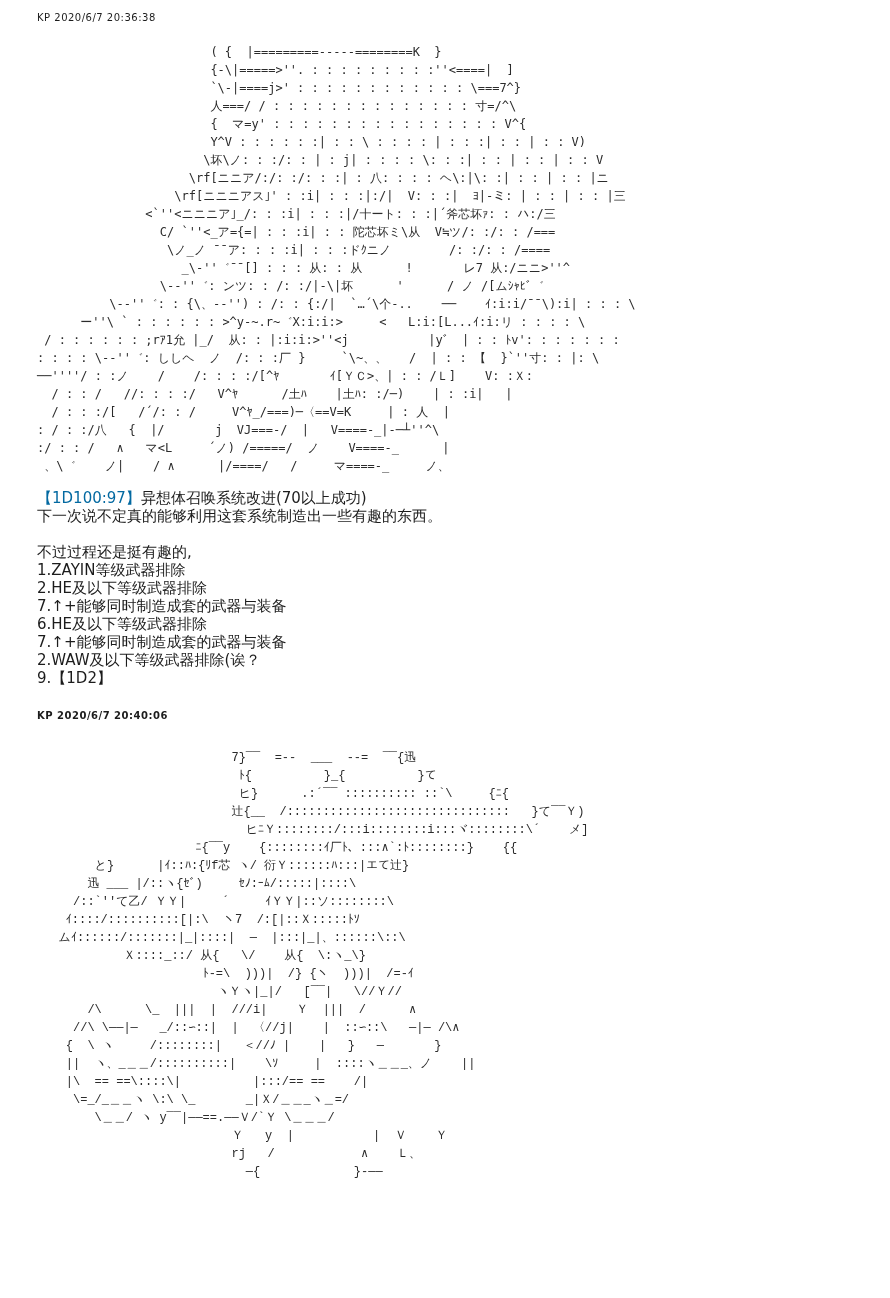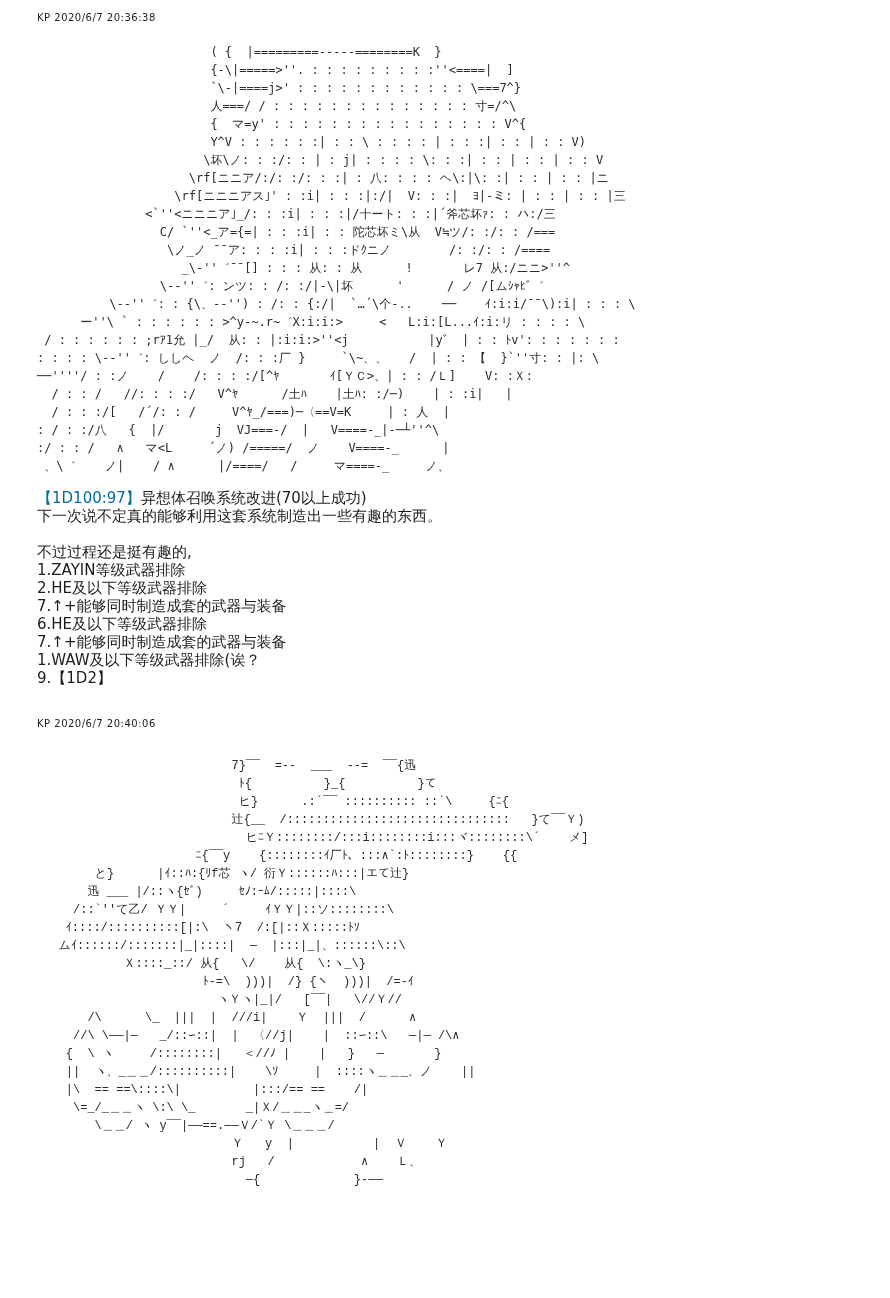--- a/index.html
+++ b/index.html
@@ -17,21 +17,21 @@
     margin: 0; padding: 0;
     font-family: "DejaVu Sans Mono", "Liberation Mono", monospace;
     font-size: 12px; line-height: 18px; color: #2b2b2b;
     white-space: pre;
   }
   .aa1 { margin-top: 16px; }
   .aa2 { margin-top: 24px; font-family: Liberation Mono, monospace; }
   .txt { font-size: 15px; line-height: 18px; margin: 0; }
   .mt14 { margin-top: 14px; }
   .mt18 { margin-top: 18px; }
-  .mt28 { margin-top: 28px; }
+  .mt28 { margin-top: 20px; font-weight: bold; }
   .red { color: #0369a1; }
 </style>
 </head>
 <body>
 
 <div class="page">
 
   <div>
     <div class="timestamp">KP 2020/6/7 20:36:38</div>
 
@@ -64,21 +64,21 @@
 
     <p class="txt">下一次说不定真的能够利用这套系统制造出一些有趣的东西。</p>
     <p class="txt mt18">不过过程还是挺有趣的,</p>
 
 
     <p class="txt">1.ZAYIN等级武器排除</p>
     <p class="txt">2.HE及以下等级武器排除</p>
     <p class="txt">7.↑+能够同时制造成套的武器与装备</p>
     <p class="txt">6.HE及以下等级武器排除</p>
     <p class="txt">7.↑+能够同时制造成套的武器与装备</p>
-    <p class="txt">1.WAW及以下等级武器排除(诶？</p>
+    <p class="txt">2.WAW及以下等级武器排除(诶？</p>
     <p class="txt">9.【1D2】</p>
   </div>
 
   <div>
     <div class="timestamp mt28">KP 2020/6/7 20:40:06</div>
 
     <pre class="aa aa2">                           7}¯¯  =--  ___  --=  ¯¯{迅
                             ﾄ{          }_{          }て
                             ヒ}      .:´¯¯ :::::::::: ::`\     {ﾆ{
                            辻{__  /:::::::::::::::::::::::::::::::   }て¯¯Ｙ)

